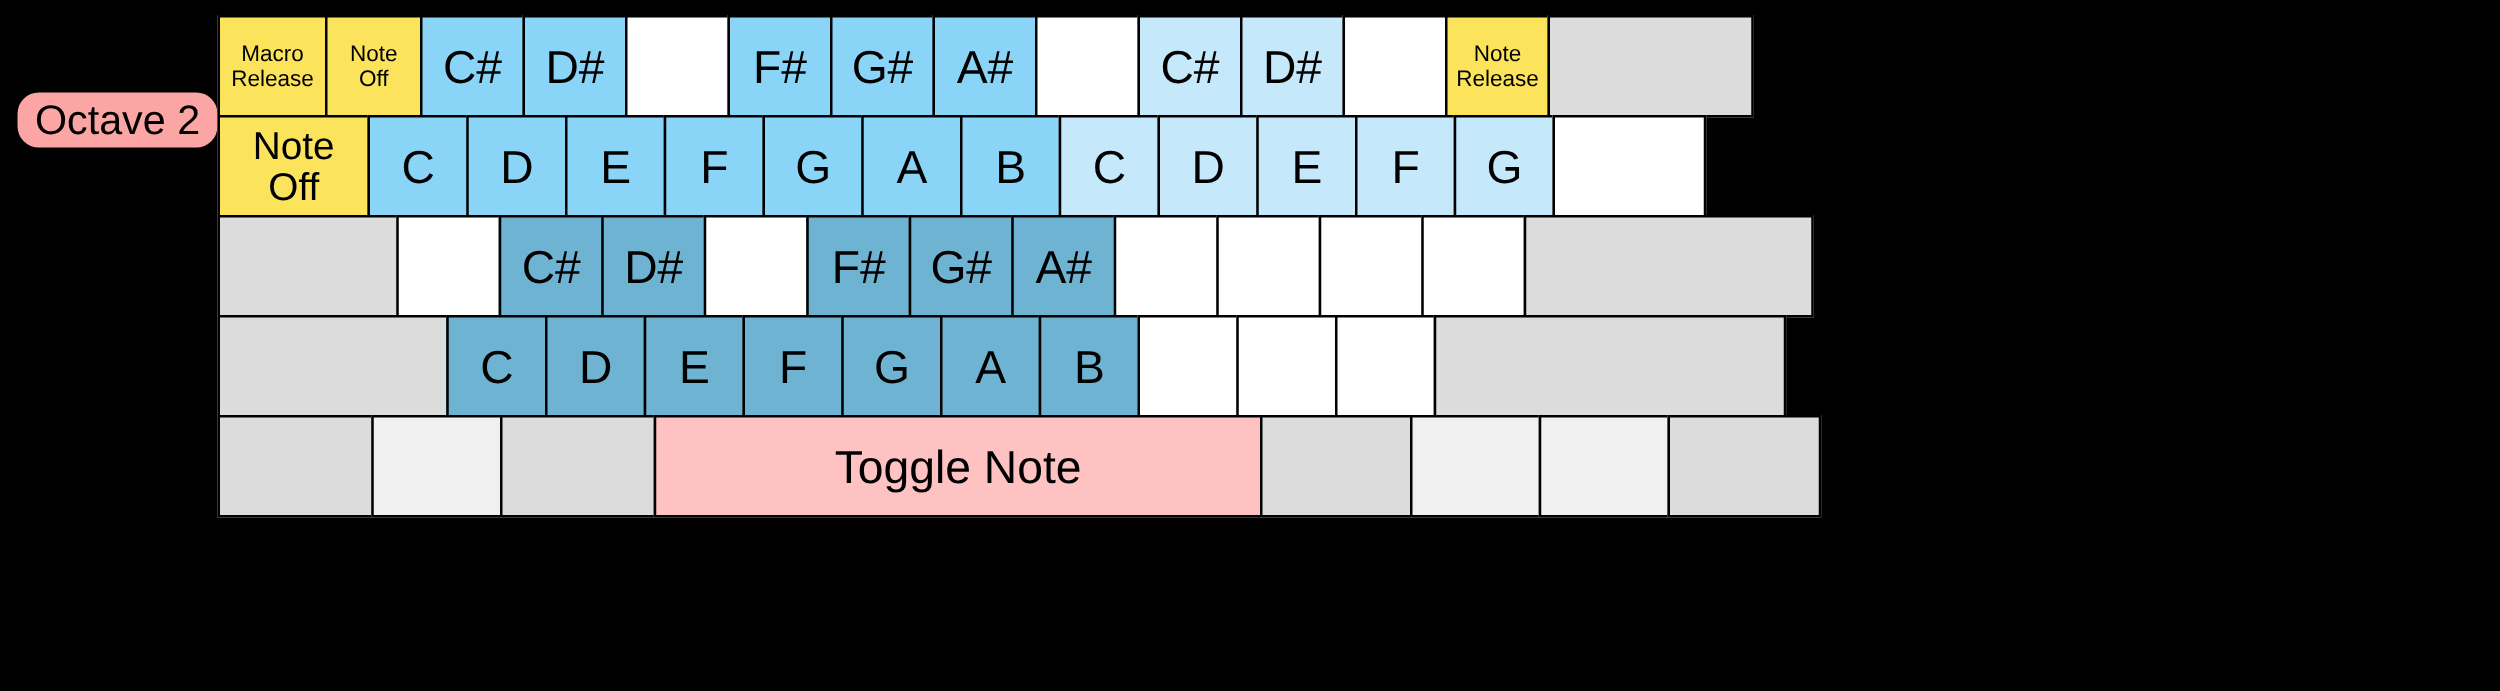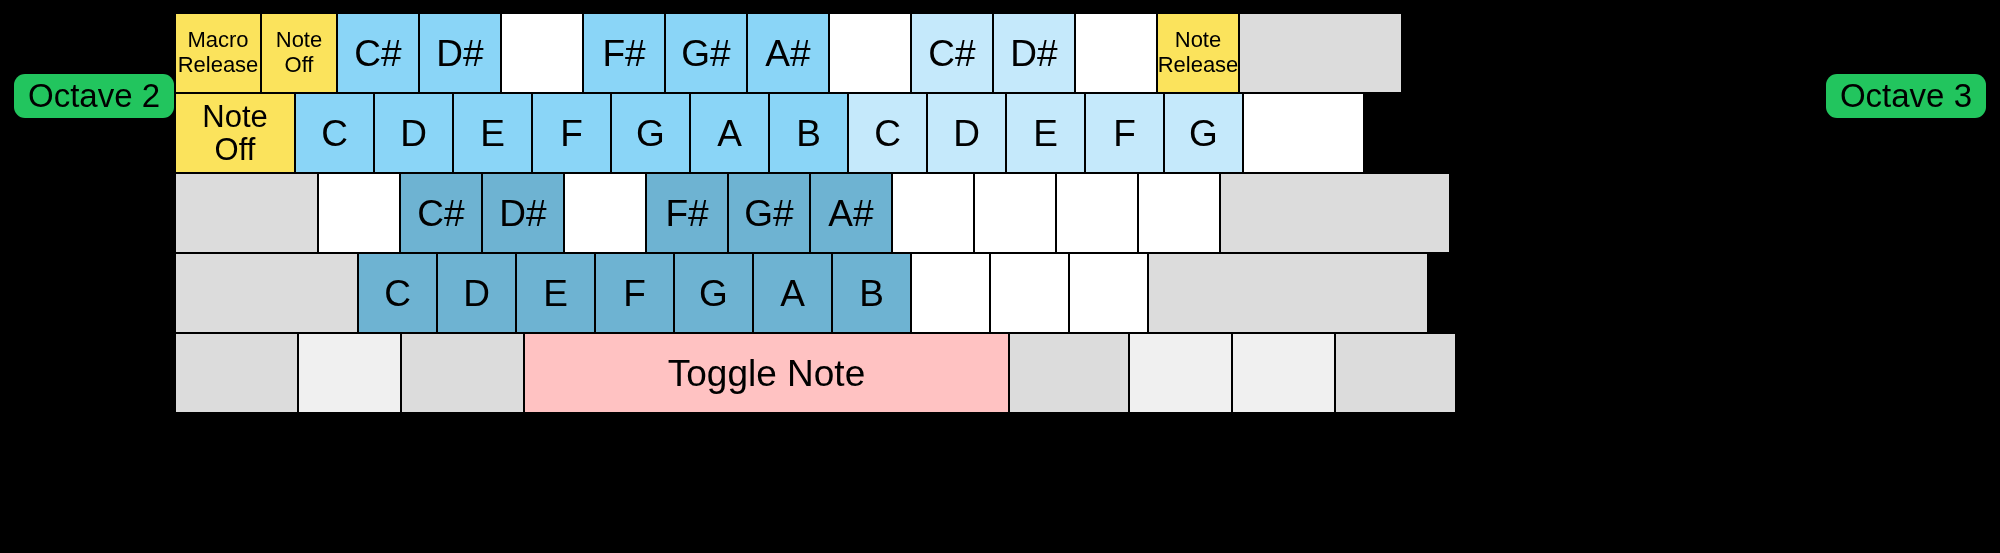--- a/index.html
+++ b/index.html
@@ -19,21 +19,21 @@
     margin-right:-2px;       
     margin-bottom:-2px;
     display:flex;align-items:center;justify-content:center;
     text-align:center;
     color:#000;
     line-height:1.0;
     font-size:37px;
     overflow:hidden;
     white-space:pre-line;
   }
-  .key.small{font-size:22px;line-height:1.12;}
+  .key.small{font-size:18px;line-height:1.12;}
   .key.med{font-size:31px;line-height:1.08;}
 
   
   .c-white  {background:#ffffff;}
   .c-offwhite{background:#f0f0f0;}
   .c-gray   {background:#dcdcdc;}
   .c-yellow {background:#fbe35c;}
   .c-blue   {background:#8ad5f7;}
   .c-lblue  {background:#c5e9fb;}
   .c-dblue  {background:#6eb3d2;}
@@ -41,33 +41,32 @@
 
   
   .pill{
     position:absolute;
     display:flex;align-items:center;justify-content:center;
     height:44px;padding:0 14px;
     border-radius:11px;
     font-size:33px;color:#000;
     white-space:nowrap;
   }
-  .pill.lightblue{background:#22c55e;}
+  .pill.lightblue{background:#fca5a5;border-radius:17px;}
   .pill.midblue{background:#6eb3d2;}
   #oct2{left:14px;top:74px;}
   #oct1{left:14px;top:236px;}
   #oct3{right:14px;top:74px;}
 </style>
 </head>
 <body>
 
 <div id="stage">
 
   <div class="pill lightblue" id="oct2">Octave 2</div>
-  <div class="pill lightblue" id="oct3">Octave 3</div>
 
   <div class="kbd" id="keyboard">
       <div class="krow">
         <div class="key c-yellow small" style="width: 88px; flex: 0 0 88px;">Macro
 Release</div>
         <div class="key c-yellow small" style="width: 78px; flex: 0 0 78px;">Note
 Off</div>
         <div class="key c-blue" style="width: 84px; flex: 0 0 84px;">C#</div>
         <div class="key c-blue" style="width: 84px; flex: 0 0 84px;">D#</div>
         <div class="key c-white" style="width: 84px; flex: 0 0 84px;"></div>

